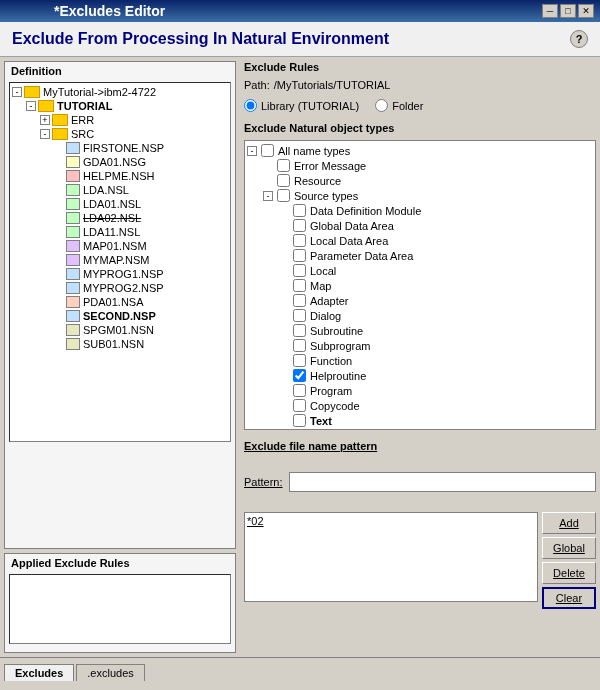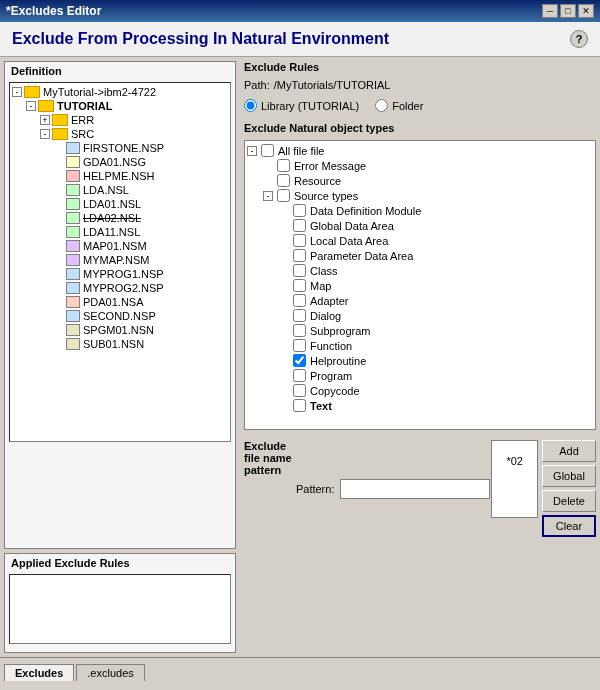--- a/index.html
+++ b/index.html
@@ -21,22 +21,23 @@
       align-items: center;
       justify-content: space-between;
       height: 22px;
     }
     .title-bar-left {
       display: flex;
       align-items: center;
       gap: 4px;
     }
     .title-bar-text {
-      font-size: 12px;
-      font-weight: bold;
+      font-size: 14px;
+      font-weight: bold;
+      margin-left: 48px;
     }
     .title-bar-buttons {
       display: flex;
       gap: 2px;
     }
     .title-btn {
       width: 16px;
       height: 14px;
       background: #d4d0c8;
       border: 1px solid #808080;
@@ -218,22 +219,23 @@
       cursor: pointer;
     }
     .cb-item input[type="checkbox"] {
       margin: 0;
       width: 13px;
       height: 13px;
     }
 
     .pattern-section {
       display: flex;
-      flex-direction: row;
-      gap: 1px;
+      flex-direction: column;
+      gap: 20px;
+      text-decoration: underline;
     }
     .pattern-label {
       font-size: 11px;
       font-weight: bold;
     }
     .pattern-input-row {
       display: flex;
       align-items: center;
       gap: 6px;
     }
@@ -247,23 +249,23 @@
     }
 
     .pattern-list-area {
       display: flex;
       gap: 4px;
     }
     .pattern-list {
       flex: 1;
       border: 1px solid #808080;
       background: white;
-      height: 78px;
+      height: 90px;
       overflow: auto;
-      padding: 14px;
+      padding: 2px;
       font-size: 11px;
     }
     .pattern-buttons {
       display: flex;
       flex-direction: column;
       gap: 3px;
     }
     .action-btn {
       width: 54px;
       height: 22px;
@@ -449,21 +451,21 @@
             <span style="display:inline-block;width:12px;"></span>
             <span style="display:inline-block;width:14px;height:12px;background:#ffd0c0;border:1px solid #808080;margin-right:3px;flex-shrink:0;"></span>
             <span style="">PDA01.NSA</span>
           </div>
           <div class="tree-item">
             <span class="tree-indent" style="display:inline-block;width:14px;"></span>
             <span class="tree-indent" style="display:inline-block;width:14px;"></span>
             <span class="tree-indent" style="display:inline-block;width:14px;"></span>
             <span style="display:inline-block;width:12px;"></span>
             <span style="display:inline-block;width:14px;height:12px;background:#c0e0ff;border:1px solid #808080;margin-right:3px;flex-shrink:0;"></span>
-            <span style="font-weight:normal;">SECOND.NSP</span>
+            <span style="font-weight:bold;">SECOND.NSP</span>
           </div>
           <div class="tree-item">
             <span class="tree-indent" style="display:inline-block;width:14px;"></span>
             <span class="tree-indent" style="display:inline-block;width:14px;"></span>
             <span class="tree-indent" style="display:inline-block;width:14px;"></span>
             <span style="display:inline-block;width:12px;"></span>
             <span style="display:inline-block;width:14px;height:12px;background:#e8e8c0;border:1px solid #808080;margin-right:3px;flex-shrink:0;"></span>
             <span style="">SPGM01.NSN</span>
           </div>
           <div class="tree-item">
@@ -504,21 +506,21 @@
       </label>
     </div>
 
     <div class="section-label">Exclude Natural object types</div>
 
     <div class="checkbox-tree-area" id="checkbox-tree">
 
     <div class="cb-item">
           <span class="tree-toggle">-</span>
           <input type="checkbox" style="">
-          <span style="margin-left:2px;">All file file</span>
+          <span style="margin-left:2px;">All name types</span>
         </div>
         <div class="cb-item">
           <span style="display:inline-block;width:14px;"></span>
           <span style="display:inline-block;width:12px;"></span>
           <input type="checkbox" style="">
           <span style="margin-left:2px;">Error Message</span>
         </div>
         <div class="cb-item">
           <span style="display:inline-block;width:14px;"></span>
           <span style="display:inline-block;width:12px;"></span>
@@ -557,21 +559,21 @@
           <span style="display:inline-block;width:14px;"></span>
           <span style="display:inline-block;width:12px;"></span>
           <input type="checkbox" style="">
           <span style="margin-left:2px;">Parameter Data Area</span>
         </div>
         <div class="cb-item">
           <span style="display:inline-block;width:14px;"></span>
           <span style="display:inline-block;width:14px;"></span>
           <span style="display:inline-block;width:12px;"></span>
           <input type="checkbox" style="">
-          <span style="margin-left:2px;">Class</span>
+          <span style="margin-left:2px;">Local</span>
         </div>
         <div class="cb-item">
           <span style="display:inline-block;width:14px;"></span>
           <span style="display:inline-block;width:14px;"></span>
           <span style="display:inline-block;width:12px;"></span>
           <input type="checkbox" style="">
           <span style="margin-left:2px;">Map</span>
         </div>
         <div class="cb-item">
           <span style="display:inline-block;width:14px;"></span>
@@ -579,20 +581,27 @@
           <span style="display:inline-block;width:12px;"></span>
           <input type="checkbox" style="">
           <span style="margin-left:2px;">Adapter</span>
         </div>
         <div class="cb-item">
           <span style="display:inline-block;width:14px;"></span>
           <span style="display:inline-block;width:14px;"></span>
           <span style="display:inline-block;width:12px;"></span>
           <input type="checkbox" style="">
           <span style="margin-left:2px;">Dialog</span>
+        </div>
+        <div class="cb-item">
+          <span style="display:inline-block;width:14px;"></span>
+          <span style="display:inline-block;width:14px;"></span>
+          <span style="display:inline-block;width:12px;"></span>
+          <input type="checkbox" style="">
+          <span style="margin-left:2px;">Subroutine</span>
         </div>
         <div class="cb-item">
           <span style="display:inline-block;width:14px;"></span>
           <span style="display:inline-block;width:14px;"></span>
           <span style="display:inline-block;width:12px;"></span>
           <input type="checkbox" style="">
           <span style="margin-left:2px;text-align:center;">Subprogram</span>
         </div>
         <div class="cb-item">
           <span style="display:inline-block;width:14px;"></span>

